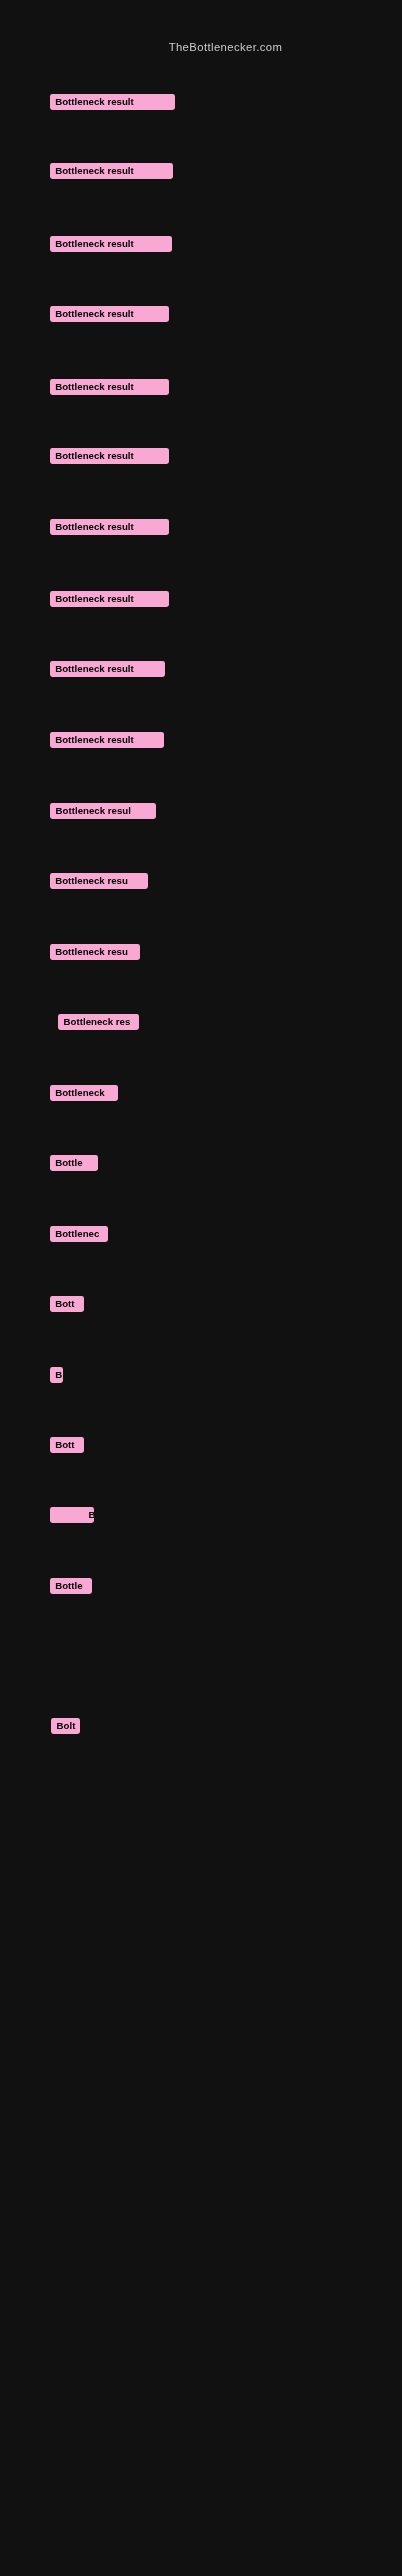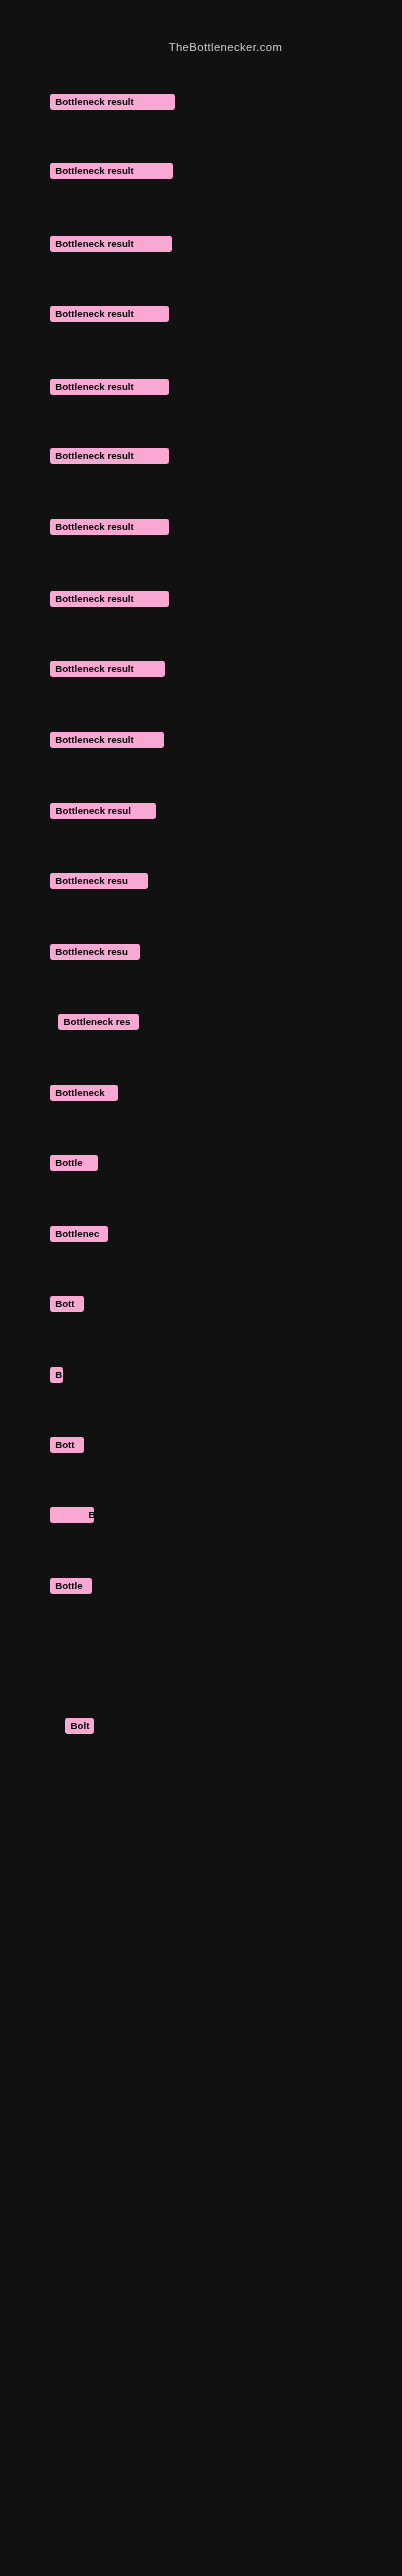--- a/index.html
+++ b/index.html
@@ -54,15 +54,15 @@
     <div class="row" style="top: 896px; left: 1.6px;"><span class="bottleneck-badge" style="max-width: 90px; width: 90px;">Bottleneck resu</span></div>
     <div class="row" style="top: 966px; left: 10px;"><span class="bottleneck-badge" style="max-width: 81px; width: 81px;">Bottleneck res</span></div>
     <div class="row" style="top: 1037px; left: 1.6px;"><span class="bottleneck-badge" style="max-width: 68px; width: 88px;">Bottleneck</span></div>
     <div class="row" style="top: 1107px; left: 1.6px;"><span class="bottleneck-badge" style="max-width: 48px; width: 48px;">Bottle</span></div>
     <div class="row" style="top: 1178px; left: 1.6px;"><span class="bottleneck-badge" style="max-width: 58px; width: 58px;">Bottlenec</span></div>
     <div class="row" style="top: 1248px; left: 1.6px;"><span class="bottleneck-badge" style="max-width: 34px; width: 34px;">Bott</span></div>
     <div class="row" style="top: 1319px; left: 1.6px;"><span class="bottleneck-badge" style="max-width: 13px; width: 13px;">B</span></div>
     <div class="row" style="top: 1389px; left: 1.6px;"><span class="bottleneck-badge" style="max-width: 34px; width: 34px;">Bott</span></div>
     <div class="row" style="top: 1459px; left: 1.6px;"><span class="bottleneck-badge" style="max-width: 19.3px; width: 19.3px; padding-left: 39px;">Bo</span></div>
     <div class="row" style="top: 1530px; left: 1.6px;"><span class="bottleneck-badge" style="max-width: 42px; width: 42px;">Bottle</span></div>
-    <div class="row" style="top: 1670px; left: 17px;"><span class="bottleneck-badge" style="max-width: 29px; width: 29px;">Bolt</span></div>
+    <div class="row" style="top: 1670px; left: 3px;"><span class="bottleneck-badge" style="max-width: 29px; width: 29px;">Bolt</span></div>
   </div>
 
 
 </body></html>

